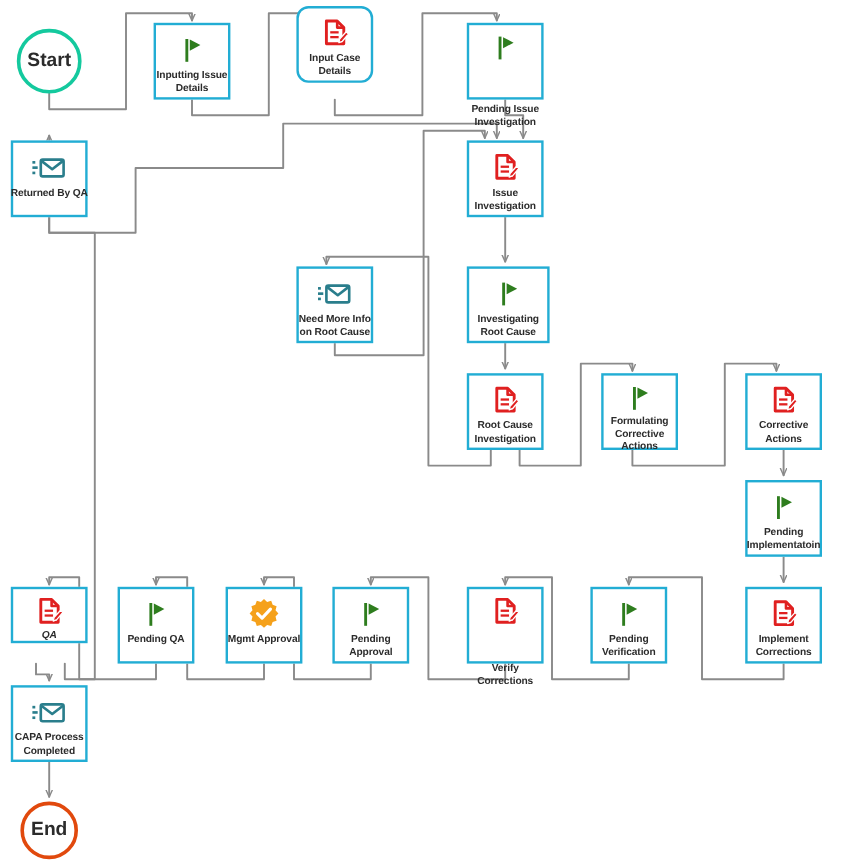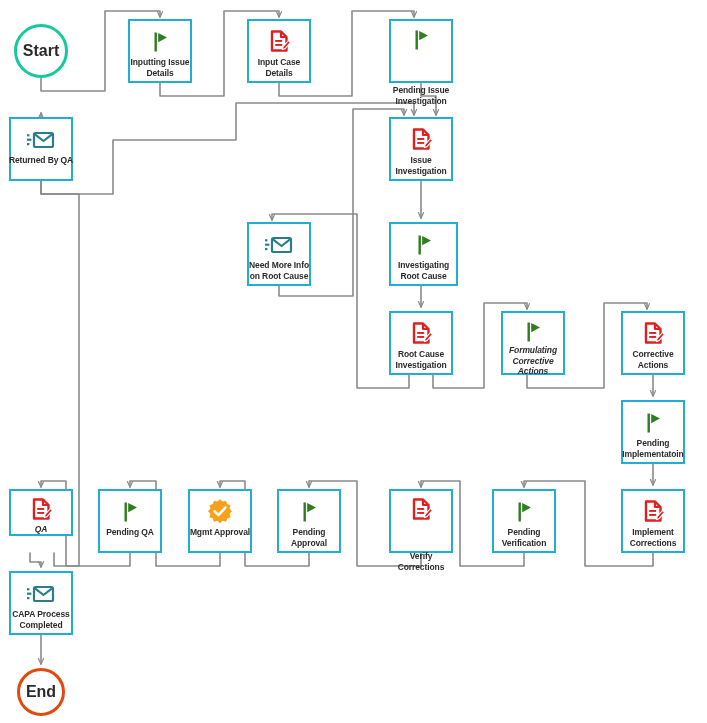--- a/index.html
+++ b/index.html
@@ -117,21 +117,21 @@
     <div class="ico">
       <svg width="26" height="26" viewBox="0 0 26 26" xmlns="http://www.w3.org/2000/svg">
         <rect x="7.5" y="3.5" width="2.4" height="19" fill="#2E7D1E"></rect>
         <path d="M11.2,4 L20,8.6 L11.2,13.2 Z" fill="#2E7D1E"></path>
       </svg>
     </div>
     <div class="lbl">Inputting Issue
 Details</div>
   </div>
 
-  <div class="node" style="left:247px;top:19px;width:64px;height:64px;">
+  <div class="node" style="left:247px;top:5px;width:64px;height:64px;border-radius:10px;">
     <div class="ico">
       <svg width="26" height="26" viewBox="0 0 26 26" xmlns="http://www.w3.org/2000/svg">
         <path d="M6,2.5 L15,2.5 L20.5,8 L20.5,21.5 L6,21.5 Z" fill="none" stroke="#E02020" stroke-width="2.4" stroke-linejoin="round"></path>
         <path d="M15,2.5 L15,8 L20.5,8" fill="none" stroke="#E02020" stroke-width="2.2" stroke-linejoin="round"></path>
         <rect x="9.2" y="11" width="7" height="1.9" fill="#E02020"></rect>
         <rect x="9.2" y="15" width="7" height="1.9" fill="#E02020"></rect>
         <path d="M22.5,11.5 L17,17.6 L16.4,20.6 L19.3,19.4 L24.4,13.3 Z" fill="#E02020" stroke="#ffffff" stroke-width="1.1" stroke-linejoin="round"></path>
       </svg>
     </div>
     <div class="lbl">Input Case
@@ -208,21 +208,21 @@
         <path d="M15,2.5 L15,8 L20.5,8" fill="none" stroke="#E02020" stroke-width="2.2" stroke-linejoin="round"></path>
         <rect x="9.2" y="11" width="7" height="1.9" fill="#E02020"></rect>
         <rect x="9.2" y="15" width="7" height="1.9" fill="#E02020"></rect>
         <path d="M22.5,11.5 L17,17.6 L16.4,20.6 L19.3,19.4 L24.4,13.3 Z" fill="#E02020" stroke="#ffffff" stroke-width="1.1" stroke-linejoin="round"></path>
       </svg>
     </div>
     <div class="lbl">Root Cause
 Investigation</div>
   </div>
 
-  <div class="node" style="left:501px;top:311px;width:64px;height:64px;font-style:italic;">
+  <div class="node" style="left:501px;top:311px;width:64px;height:64px;">
     <div class="ico">
       <svg width="26" height="26" viewBox="0 0 26 26" xmlns="http://www.w3.org/2000/svg">
         <rect x="7.5" y="3.5" width="2.4" height="19" fill="#2E7D1E"></rect>
         <path d="M11.2,4 L20,8.6 L11.2,13.2 Z" fill="#2E7D1E"></path>
       </svg>
     </div>
     <div class="lbl">Formulating
 Corrective
 Actions</div>
   </div>

